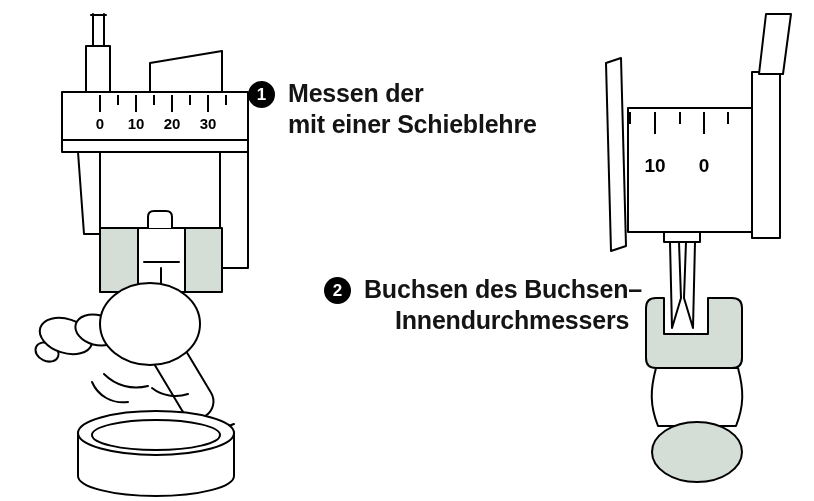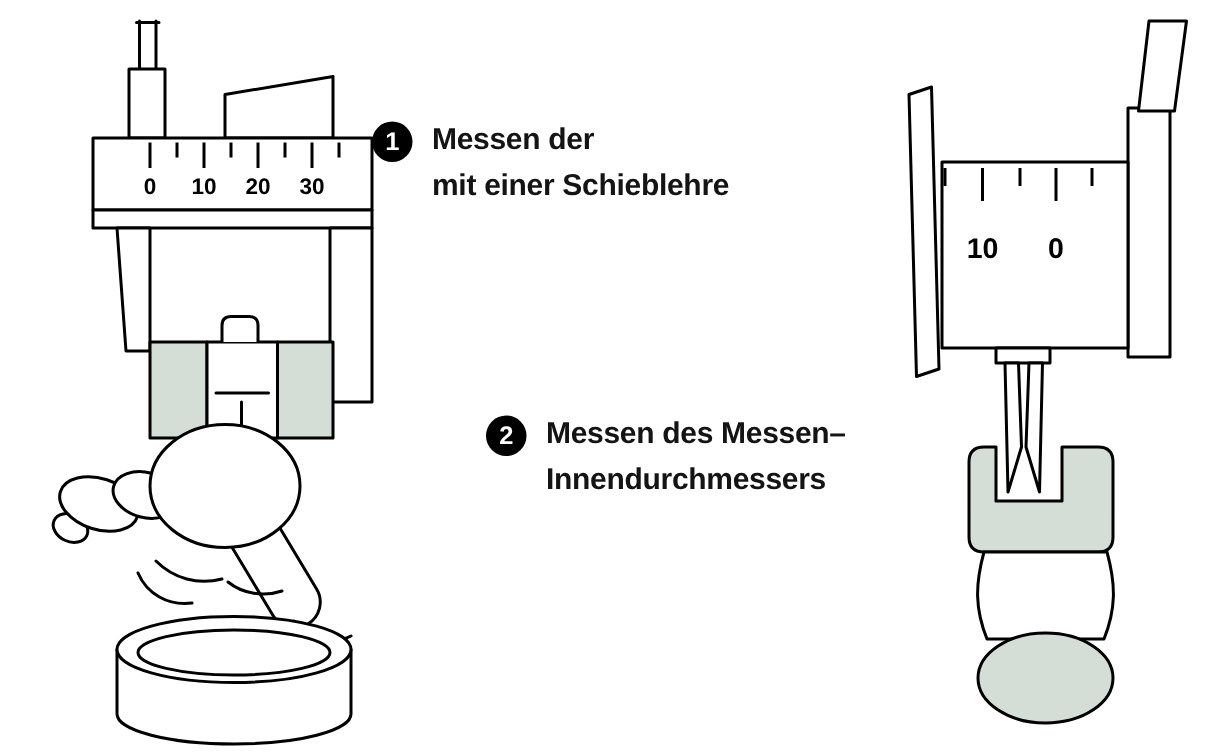--- a/index.html
+++ b/index.html
@@ -9,24 +9,24 @@
   .ln{fill:none;stroke:var(--outline,#000);stroke-width:2;stroke-linecap:round;stroke-linejoin:round;}
   .fw{fill:#ffffff;stroke:var(--outline,#000);stroke-width:2;stroke-linejoin:round;}
   .fg{fill:var(--bushing-fill,#d4ddd6);stroke:var(--outline,#000);stroke-width:2;stroke-linejoin:round;}
   .tick{stroke:var(--outline,#000);stroke-width:2;}
   .scale-num{font-family:"Liberation Sans",sans-serif;font-weight:bold;font-size:15px;fill:var(--outline,#000);}
   .scale-num-lg{font-family:"Liberation Sans",sans-serif;font-weight:bold;font-size:19px;fill:var(--outline,#000);}
   .step{position:absolute;display:flex;align-items:flex-start;gap:13px;color:var(--text,#141414);}
   .badge{width:27px;height:27px;border-radius:50%;background:var(--badge-bg,#000);color:var(--badge-text,#fff);
          font-weight:bold;font-size:17px;display:flex;align-items:center;justify-content:center;
          flex:0 0 auto;margin-top:3px;}
-  .step-text{font-weight:bold;font-size:20px;line-height:31px;letter-spacing:-0.2px;}
+  .step-text{font-weight:bold;font-size:25px;line-height:31px;letter-spacing:-0.2px;}
   .step1{left:248px;top:78px;}
   .step2{left:324px;top:274px;}
-  .indent{margin-left:0;}
+  .indent{margin-left:31px;}
 </style>
 </head>
 <body>
 
 <div class="canvas">
 
   <svg class="art" viewBox="0 0 814 501" aria-hidden="true">
 
     <g>
 
@@ -94,18 +94,18 @@
     <span class="badge">1</span>
     <div class="step-text">
       <div>Messen der</div>
       <div>mit einer Schieblehre</div>
     </div>
   </div>
 
   <div class="step step2">
     <span class="badge">2</span>
     <div class="step-text">
-      <div>Messen des Messen–</div>
+      <div>Buchsen des Buchsen–</div>
       <div class="indent">Innendurchmessers</div>
     </div>
   </div>
 
 </div>
 
 </body></html>

